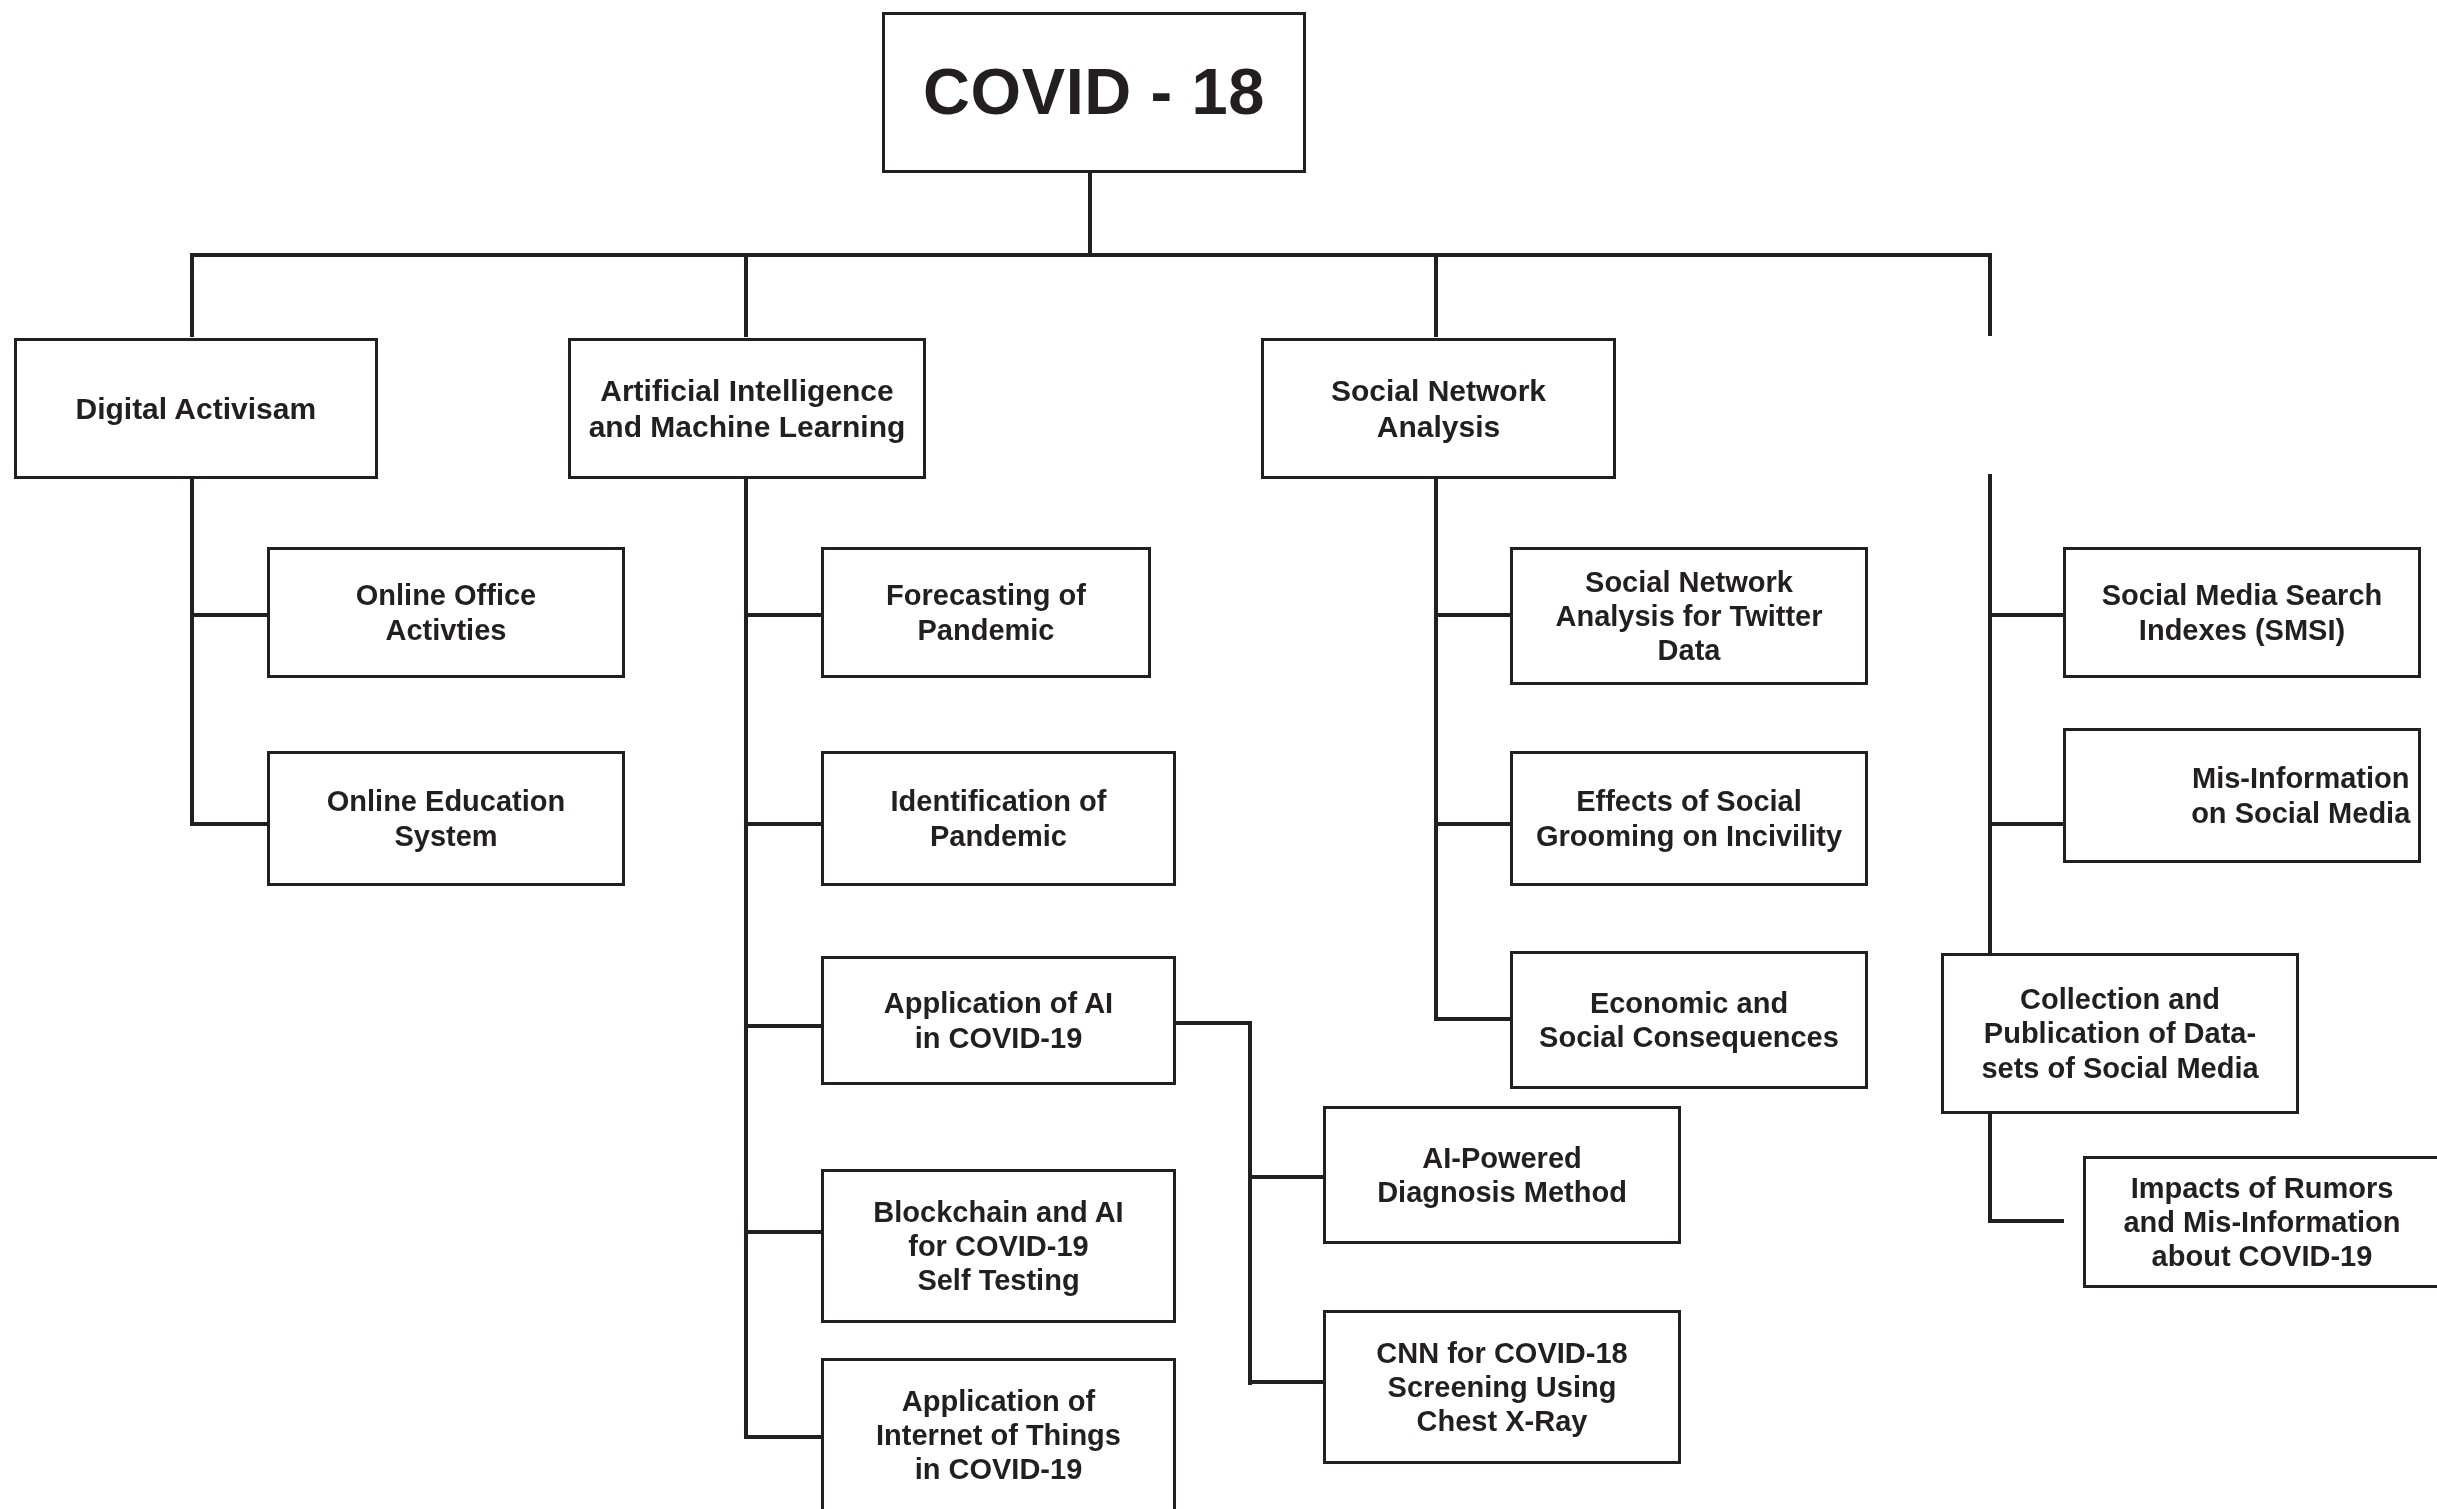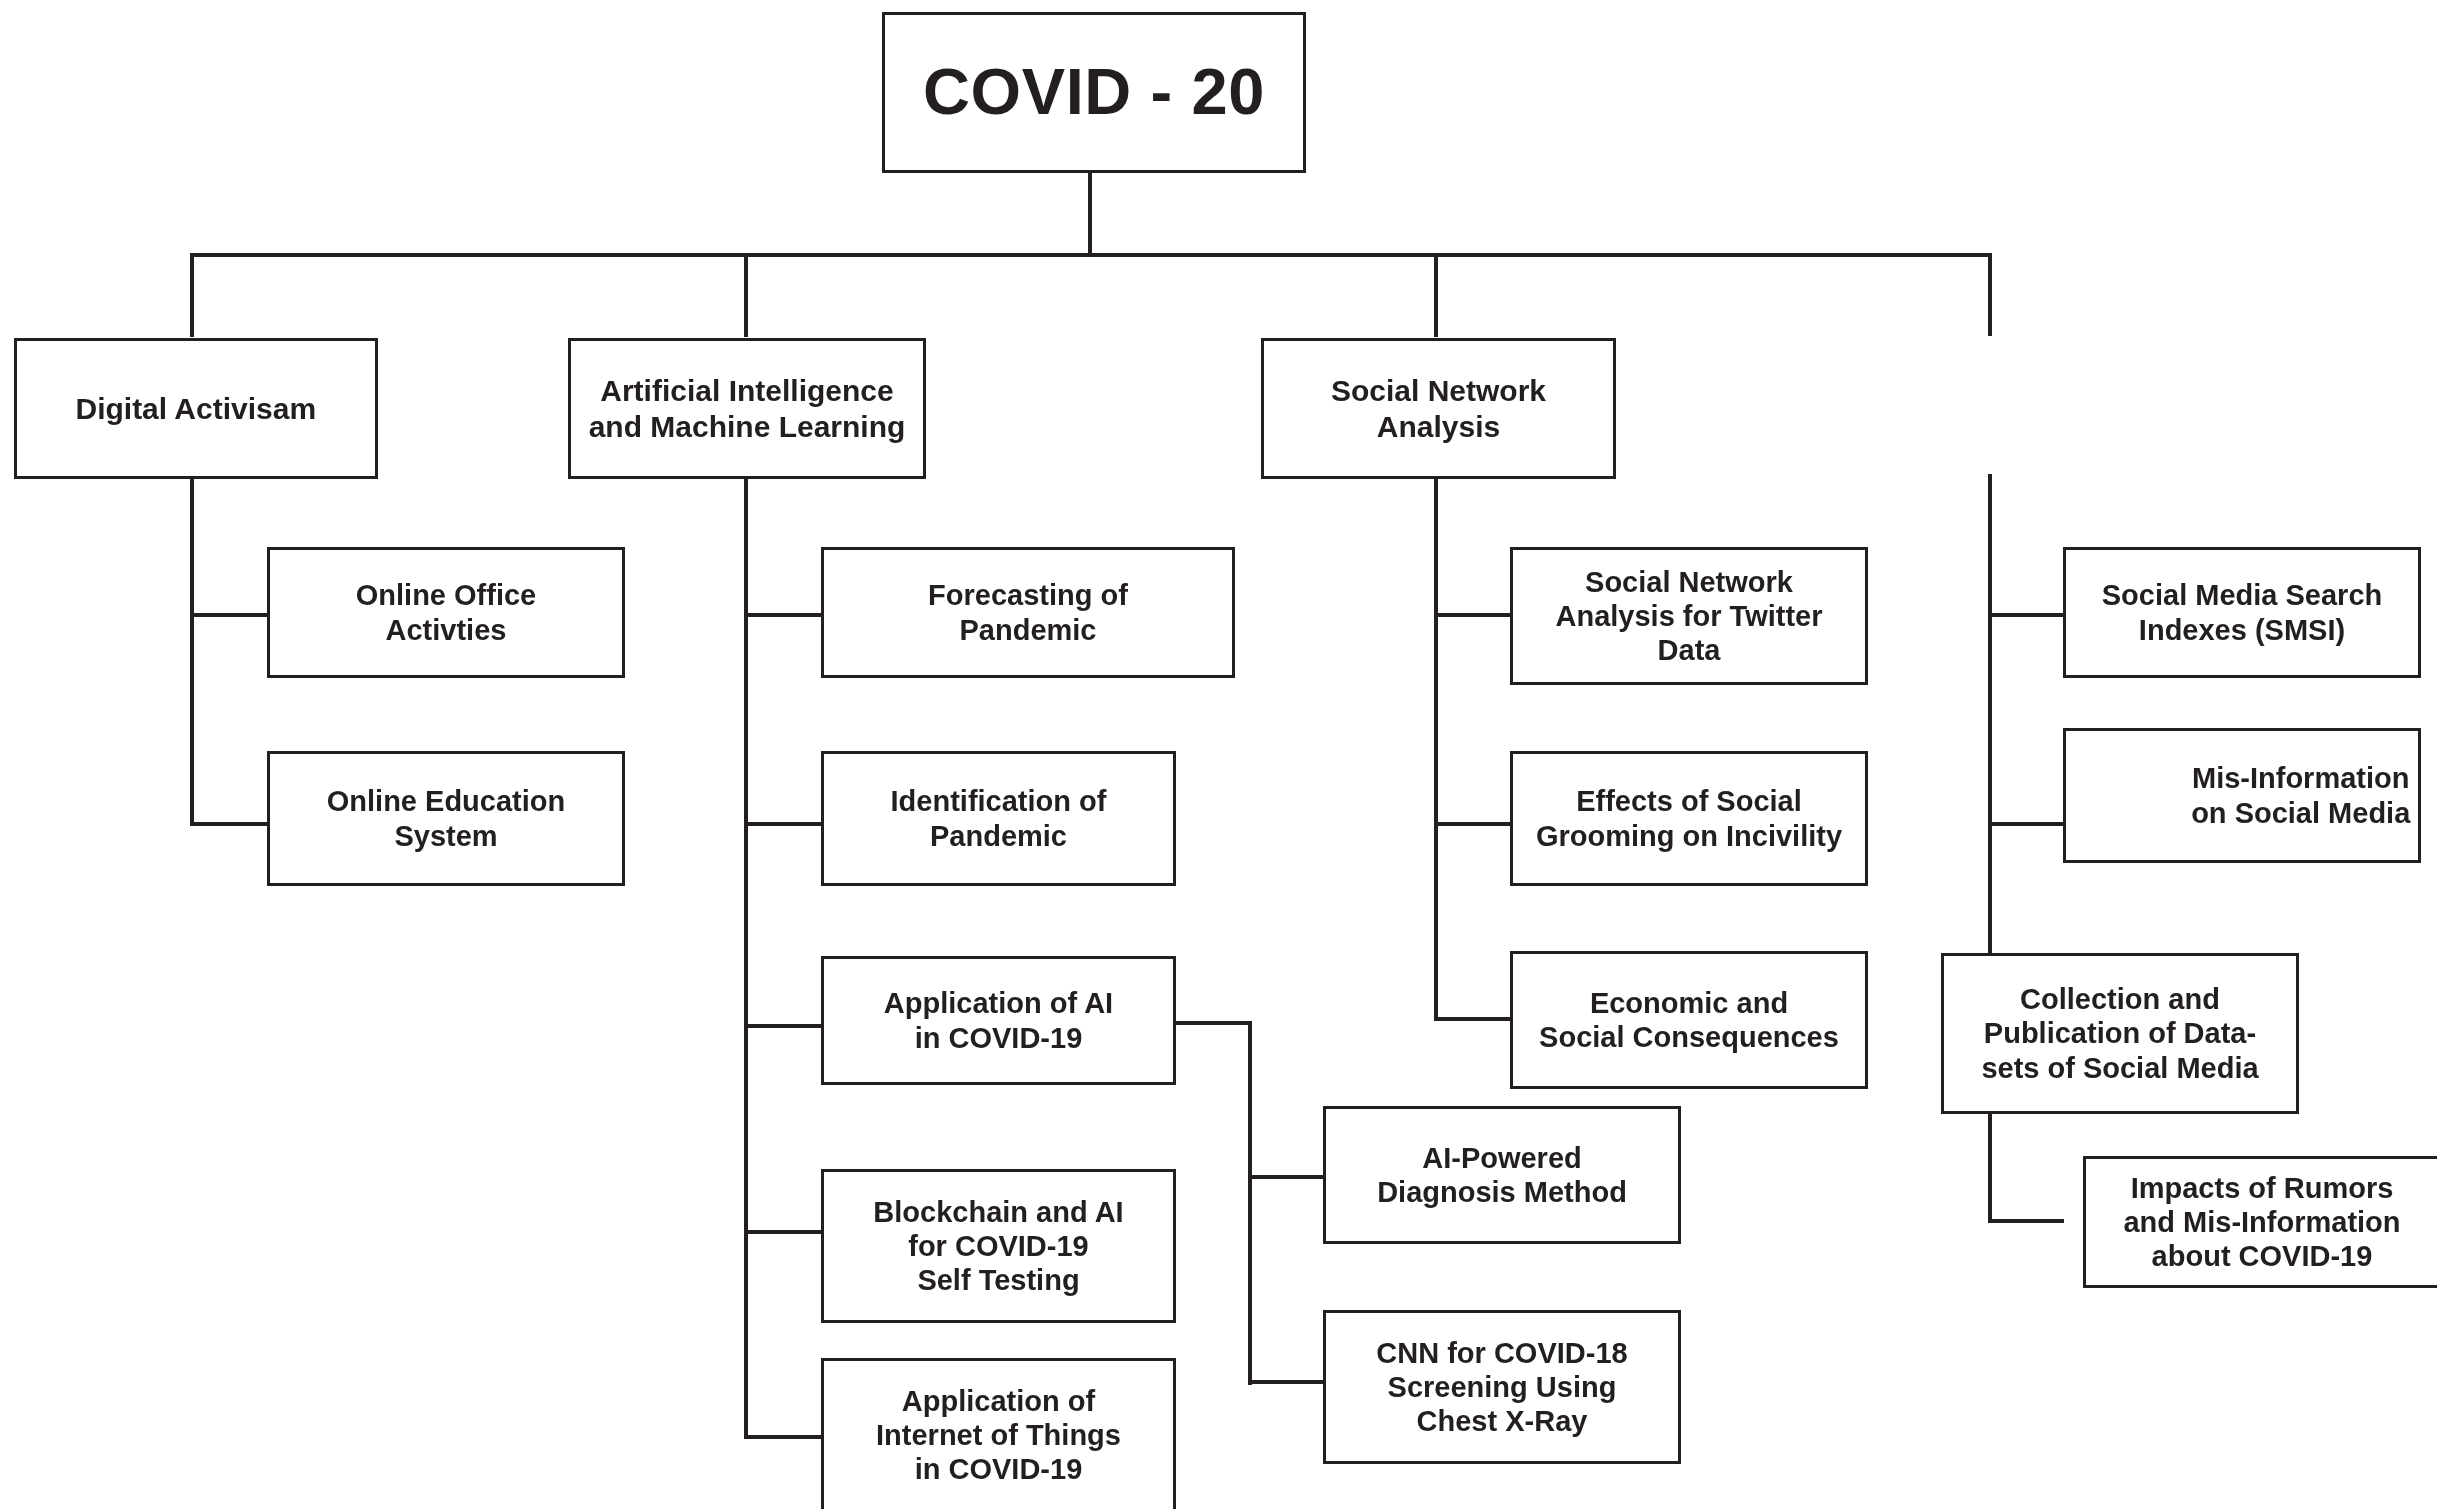--- a/index.html
+++ b/index.html
@@ -99,21 +99,21 @@
   <div class="conn h" style="left:1434px; top:822px; width:77px;"></div>
   <div class="conn h" style="left:1434px; top:1017px; width:77px;"></div>
 
   <div class="conn v" style="left:1988px; top:474px; height:748px;"></div>
   <div class="conn h" style="left:1988px; top:613px; width:76px;"></div>
   <div class="conn h" style="left:1988px; top:822px; width:76px;"></div>
   <div class="conn h" style="left:1988px; top:1017px; width:76px;"></div>
   <div class="conn h" style="left:1988px; top:1219px; width:76px;"></div>
 
   <div class="node root" style="left:882px; top:12px; width:424px; height:161px;">
-    <span class="label">COVID - 20</span>
+    <span class="label">COVID - 18</span>
   </div>
 
   <div class="node lvl1" style="left:13.8px; top:338px; width:364px; height:141px;">
     <span class="label">Digital Activisam</span>
   </div>
 
   <div class="node lvl1" style="left:568px; top:338px; width:358px; height:141px;">
     <span class="label">Artificial Intelligence
 and Machine Learning</span>
   </div>
@@ -126,21 +126,21 @@
 
   <div class="node lvl2" style="left:267px; top:547px; width:358px; height:131px;">
     <span class="label">Online Office
 Activties</span>
   </div>
   <div class="node lvl2" style="left:267px; top:751px; width:358px; height:135px;">
     <span class="label">Online Education
 System</span>
   </div>
 
-  <div class="node lvl2" style="left:821px; top:547px; width:414px; height:131px;">
+  <div class="node lvl2" style="left:821px; top:547px; width:330px; height:131px;">
     <span class="label">Forecasting of
 Pandemic</span>
   </div>
   <div class="node lvl2" style="left:821px; top:751px; width:355px; height:135px;">
     <span class="label">Identification of
 Pandemic</span>
   </div>
   <div class="node lvl2" style="left:821px; top:956px; width:355px; height:129px;">
     <span class="label">Application of AI
 in COVID-19</span>

